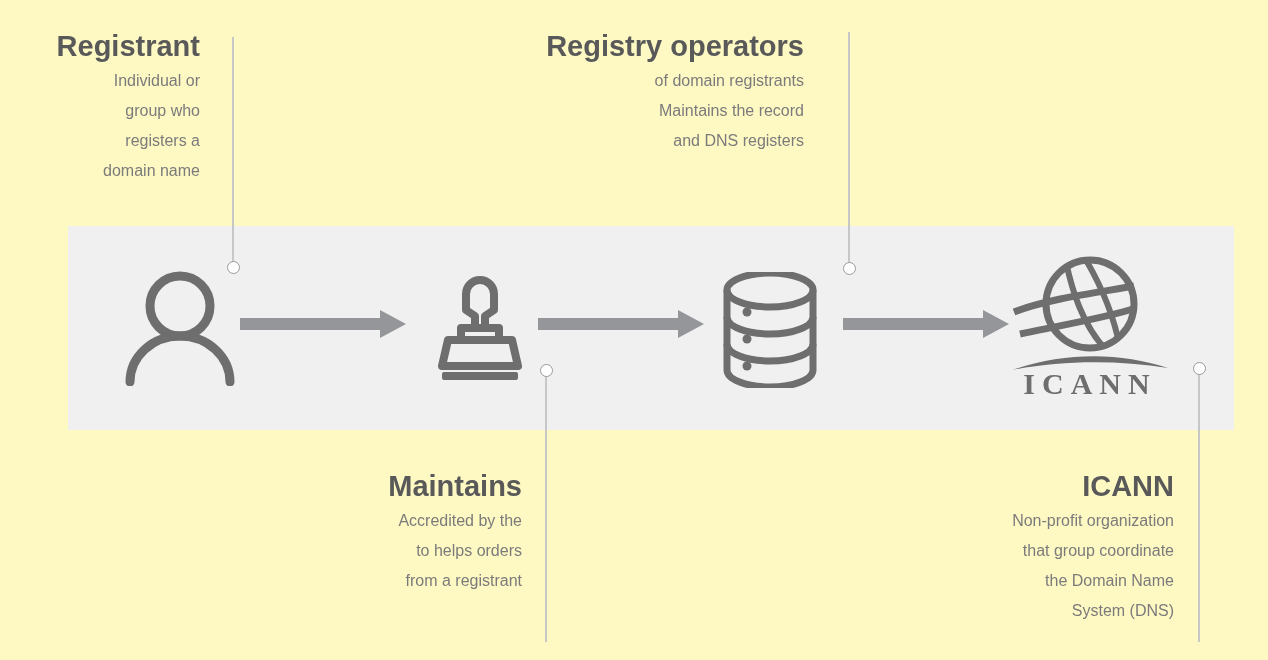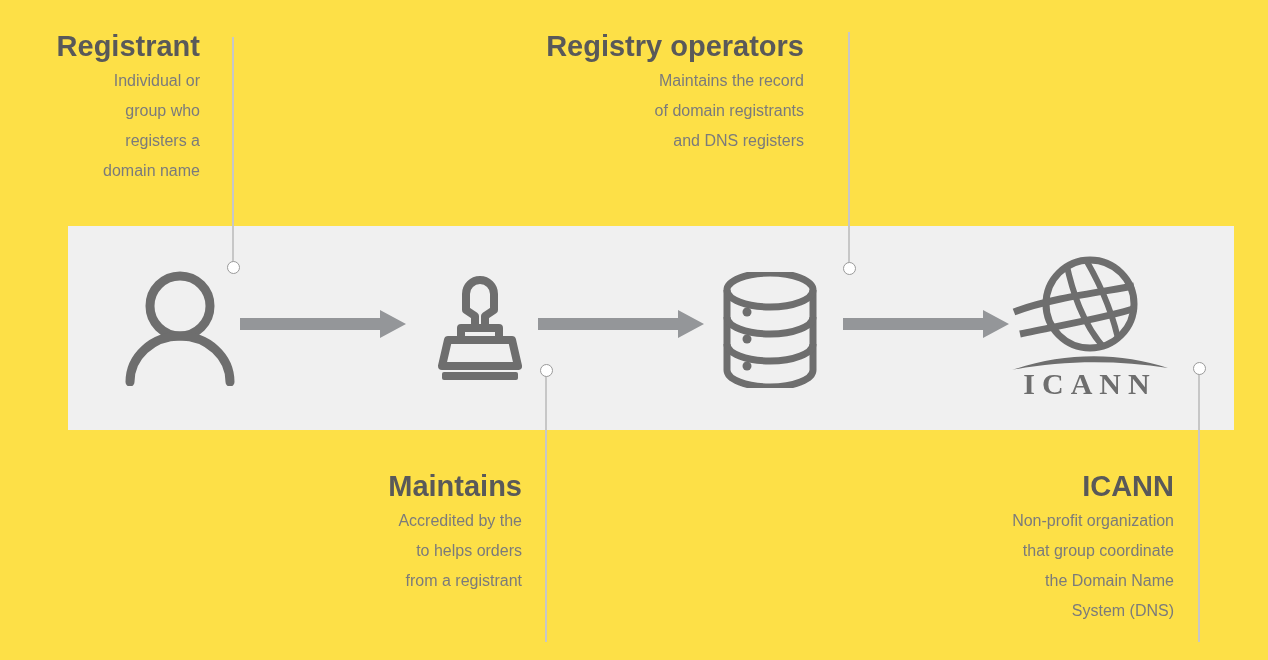--- a/index.html
+++ b/index.html
@@ -8,21 +8,21 @@
     background: #ffffff;
   }
   body {
     font-family: "Liberation Sans", "DejaVu Sans", sans-serif;
     -webkit-font-smoothing: antialiased;
   }
   #stage {
     position: relative;
     width: 1268px;
     height: 660px;
-    background: #fde047;
+    background: #fef9c3;
     overflow: hidden;
   }
 
   
   .band {
     position: absolute;
     left: 68px;
     top: 226px;
     width: 1166px;
     height: 204px;
@@ -95,22 +95,22 @@
   <div class="callout align-right" style="left:20px; top:28px; width:180px;">
     <span class="title">Registrant</span>
     <span class="desc">Individual or</span>
     <span class="desc">group who</span>
     <span class="desc">registers a</span>
     <span class="desc">domain name</span>
   </div>
 
   <div class="callout align-right" style="left:480px; top:28px; width:324px;">
     <span class="title">Registry operators</span>
+    <span class="desc">of domain registrants</span>
     <span class="desc">Maintains the record</span>
-    <span class="desc">of domain registrants</span>
     <span class="desc">and DNS registers</span>
   </div>
 
   <div class="callout align-right" style="left:270px; top:468px; width:252px;">
     <span class="title">Maintains</span>
     <span class="desc">Accredited by the</span>
     <span class="desc">to helps orders</span>
     <span class="desc">from a registrant</span>
   </div>
 

